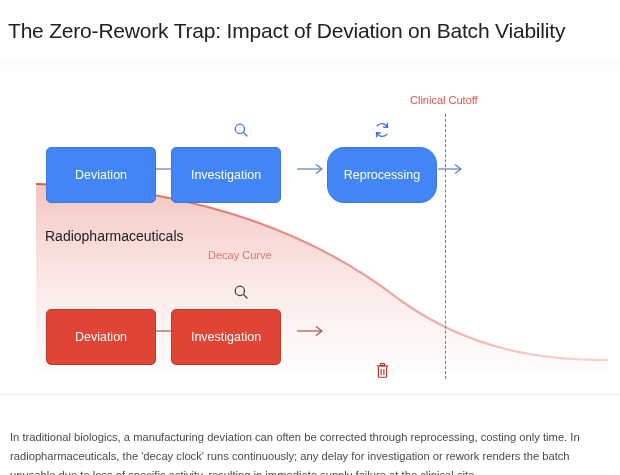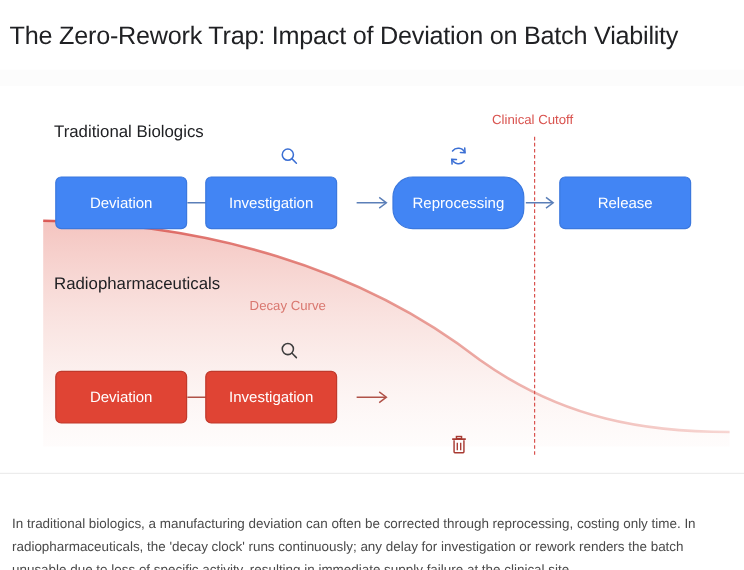--- a/index.html
+++ b/index.html
@@ -65,21 +65,21 @@
     color: #202124;
     white-space: nowrap;
   }
   .section-label.traditional { left: 45px; top: 28px; }
   .section-label.radio       { left: 45px; top: 155px; }
 
   
   .node {
     position: absolute;
     width: 110px;
-    height: 44px;
+    height: 56px;
     border-radius: 5px;
     display: flex;
     align-items: center;
     justify-content: center;
     text-align: center;
     color: #ffffff;
     font-size: 12.5px;
     line-height: 14px;
     box-sizing: border-box;
   }
@@ -198,21 +198,20 @@
       <linearGradient id="decayStroke" x1="0" y1="0" x2="1" y2="0">
         <stop offset="0%" stop-color="#d9534f" stop-opacity="0.95"></stop>
         <stop offset="45%" stop-color="#dd6b62" stop-opacity="0.75"></stop>
         <stop offset="100%" stop-color="#eda69f" stop-opacity="0.45"></stop>
       </linearGradient>
     </defs>
     <path d="M 36 112 C 170 114, 300 150, 400 228 C 470 278, 540 288, 608 288 L 608 300 L 36 300 Z" fill="url(#decayFill)"></path>
     <path d="M 36 112 C 170 114, 300 150, 400 228 C 470 278, 540 288, 608 288" fill="none" stroke="url(#decayStroke)" stroke-width="2.2"></path>
   </svg>
 
-  <div class="section-label traditional">Traditional Biologics</div>
   <div class="section-label radio">Radiopharmaceuticals</div>
 
   <div class="cutoff-label">Clinical Cutoff</div>
   <div class="cutoff-line"></div>
 
   <div class="decay-label">Decay Curve</div>
 
   <div class="node blue row-top col-1">Deviation</div>
 
   <div class="arrow a1" style="top:75px">
@@ -233,21 +232,20 @@
 
   <div class="node blue row-top col-3">Reprocessing</div>
 
   <div class="arrow a3" style="top:75px">
     <svg width="28" height="12" viewBox="0 0 28 12">
       <line x1="0" y1="6" x2="22" y2="6" stroke="#5b7fb8" stroke-width="1.2"></line>
       <polyline points="17,1.5 23,6 17,10.5" fill="none" stroke="#5b7fb8" stroke-width="1.2"></polyline>
     </svg>
   </div>
 
-  <div class="node blue row-top col-4">Release</div>
 
   <div class="node-icon icon-search-top">
     <svg width="18" height="18" viewBox="0 0 24 24">
       <circle cx="10.5" cy="10.5" r="6.2" fill="none" stroke="#3b6fd4" stroke-width="1.7"></circle>
       <line x1="15.2" y1="15.2" x2="20" y2="20" stroke="#3b6fd4" stroke-width="1.7" stroke-linecap="round"></line>
     </svg>
   </div>
 
   <div class="node-icon icon-refresh-top">
     <svg width="18" height="18" viewBox="0 0 24 24">

